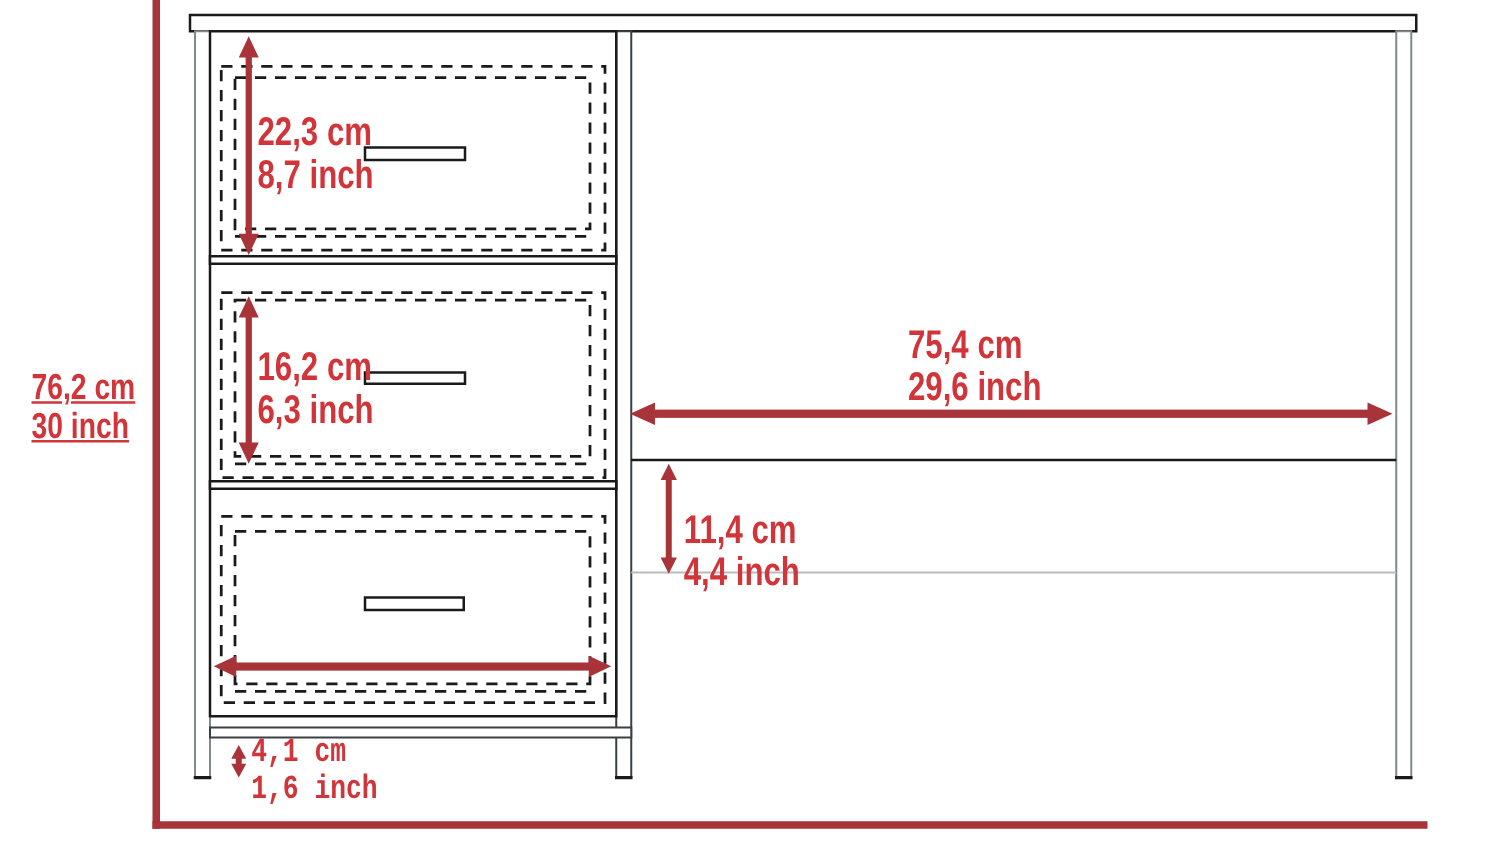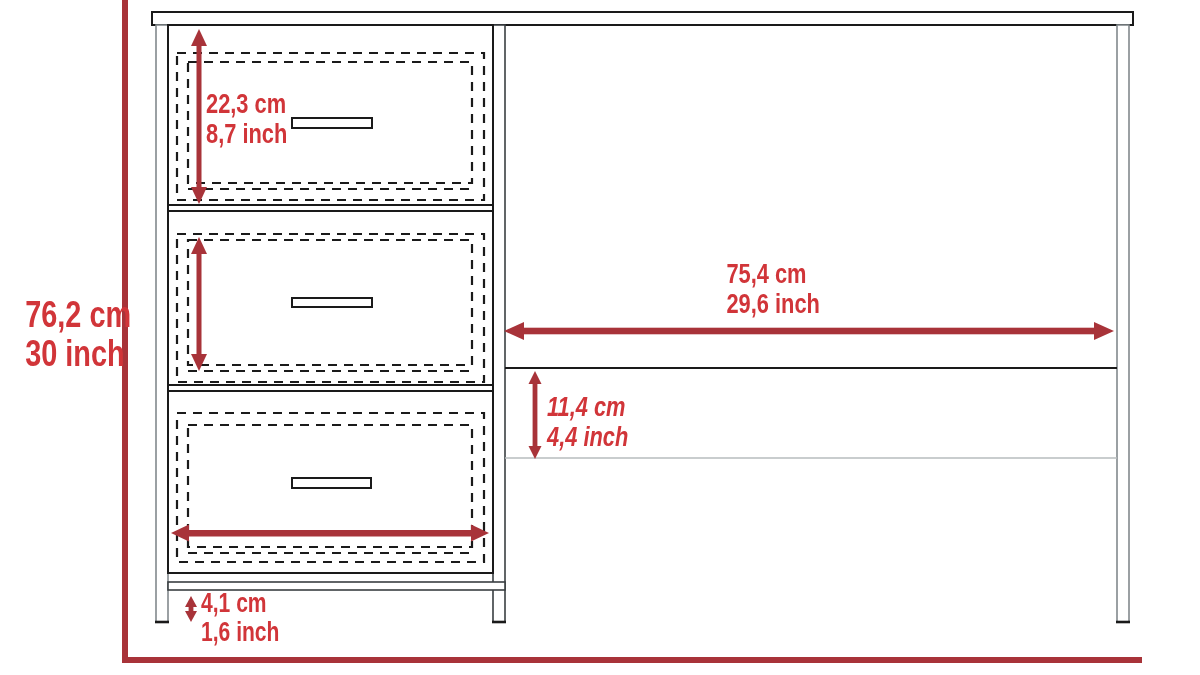--- a/index.html
+++ b/index.html
@@ -22,34 +22,34 @@
   .ink-line{stroke:var(--outline);fill:none;stroke-width:2;}
   .leg{stroke:var(--leg-gray);fill:#ffffff;stroke-width:1.6;}
   .leg-dark{stroke:#3a3f42;fill:#ffffff;stroke-width:1.6;}
   .cap{stroke:var(--outline);stroke-width:2.6;fill:none;}
   .light-line{stroke:var(--shelf-light);fill:none;stroke-width:1.6;}
   .dash{stroke:var(--outline);fill:none;stroke-width:2.2;stroke-dasharray:9 7;}
   .red{fill:var(--dimension-line);stroke:none;}
   
   .label{
     position:absolute;color:var(--dimension-text);
-    font-weight:bold;font-size:28px;line-height:1.06;
+    font-weight:bold;font-size:32px;line-height:1.06;
     white-space:nowrap;
   }
   .label .cond{display:inline-block;transform:scaleX(0.78);transform-origin:0 0;}
   .label.center{}
   .label.center .cond{display:block;transform-origin:50% 0;}
   .label .ln{display:block;}
-  .lbl-total{left:12px;top:295px;width:120px;font-size:37px;}
+  .lbl-total{left:12px;top:295px;width:120px;font-size:29px;text-decoration:underline;}
   .lbl-d1{left:206px;top:89px;}
   .lbl-d2{left:206px;top:277px;}
   .lbl-d3w{left:210px;top:497px;width:240px;}
   .lbl-topw{left:700px;top:259px;width:240px;}
-  .lbl-knee{left:547px;top:392px;font-style:italic;}
-  .lbl-base{left:201px;top:589px;font-size:27px;}
+  .lbl-knee{left:547px;top:407px;}
+  .lbl-base{left:201px;top:589px;font-size:27px;font-family:Liberation Mono, monospace;}
 </style>
 </head>
 <body>
 
 <div class="stage">
 
   <svg width="1200" height="675" viewBox="0 0 1200 675">
 
     <g>
       <rect class="red" x="122" y="0" width="6" height="663"></rect>
@@ -138,20 +138,26 @@
     </span>
   </div>
 
   <div class="label lbl-d1">
     <span class="cond">
       <span class="ln">22,3 cm</span>
       <span class="ln">8,7 inch</span>
     </span>
   </div>
 
+  <div class="label lbl-d2">
+    <span class="cond">
+      <span class="ln">16,2 cm</span>
+      <span class="ln">6,3 inch</span>
+    </span>
+  </div>
 
 
   <div class="label center lbl-topw">
     <span class="cond">
       <span class="ln">75,4 cm</span>
       <span class="ln">29,6 inch</span>
     </span>
   </div>
 
   <div class="label lbl-knee">

